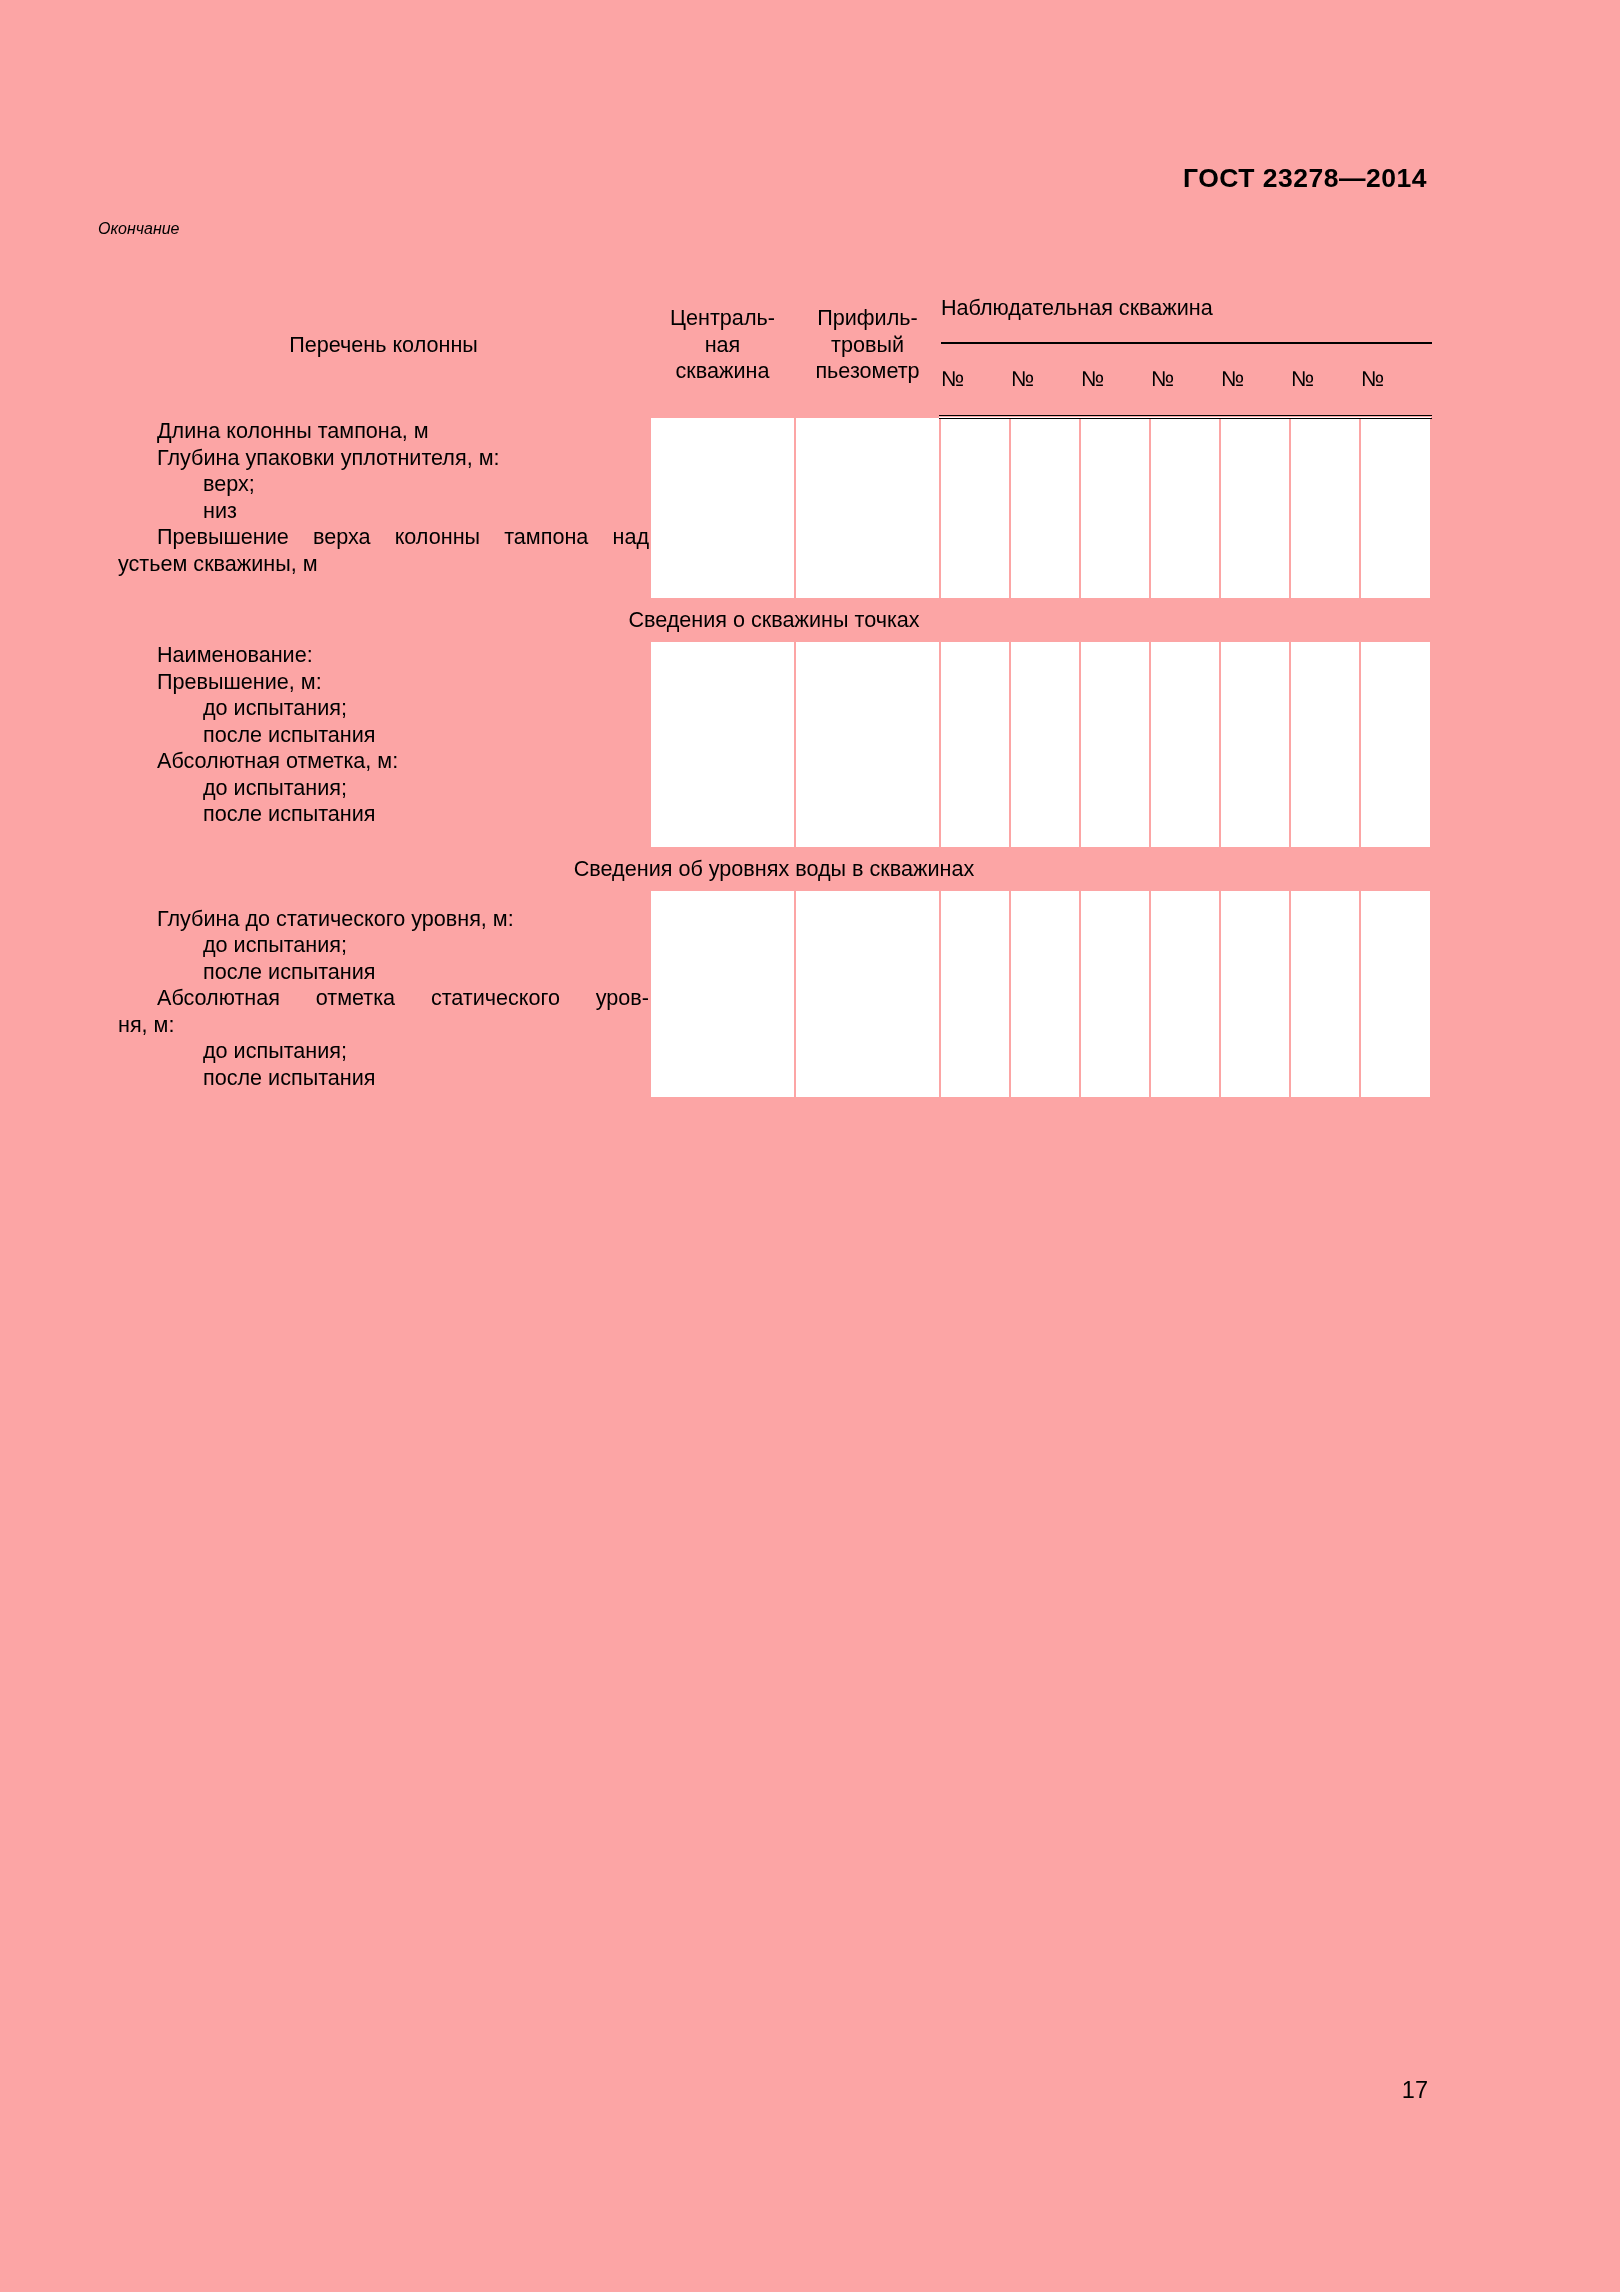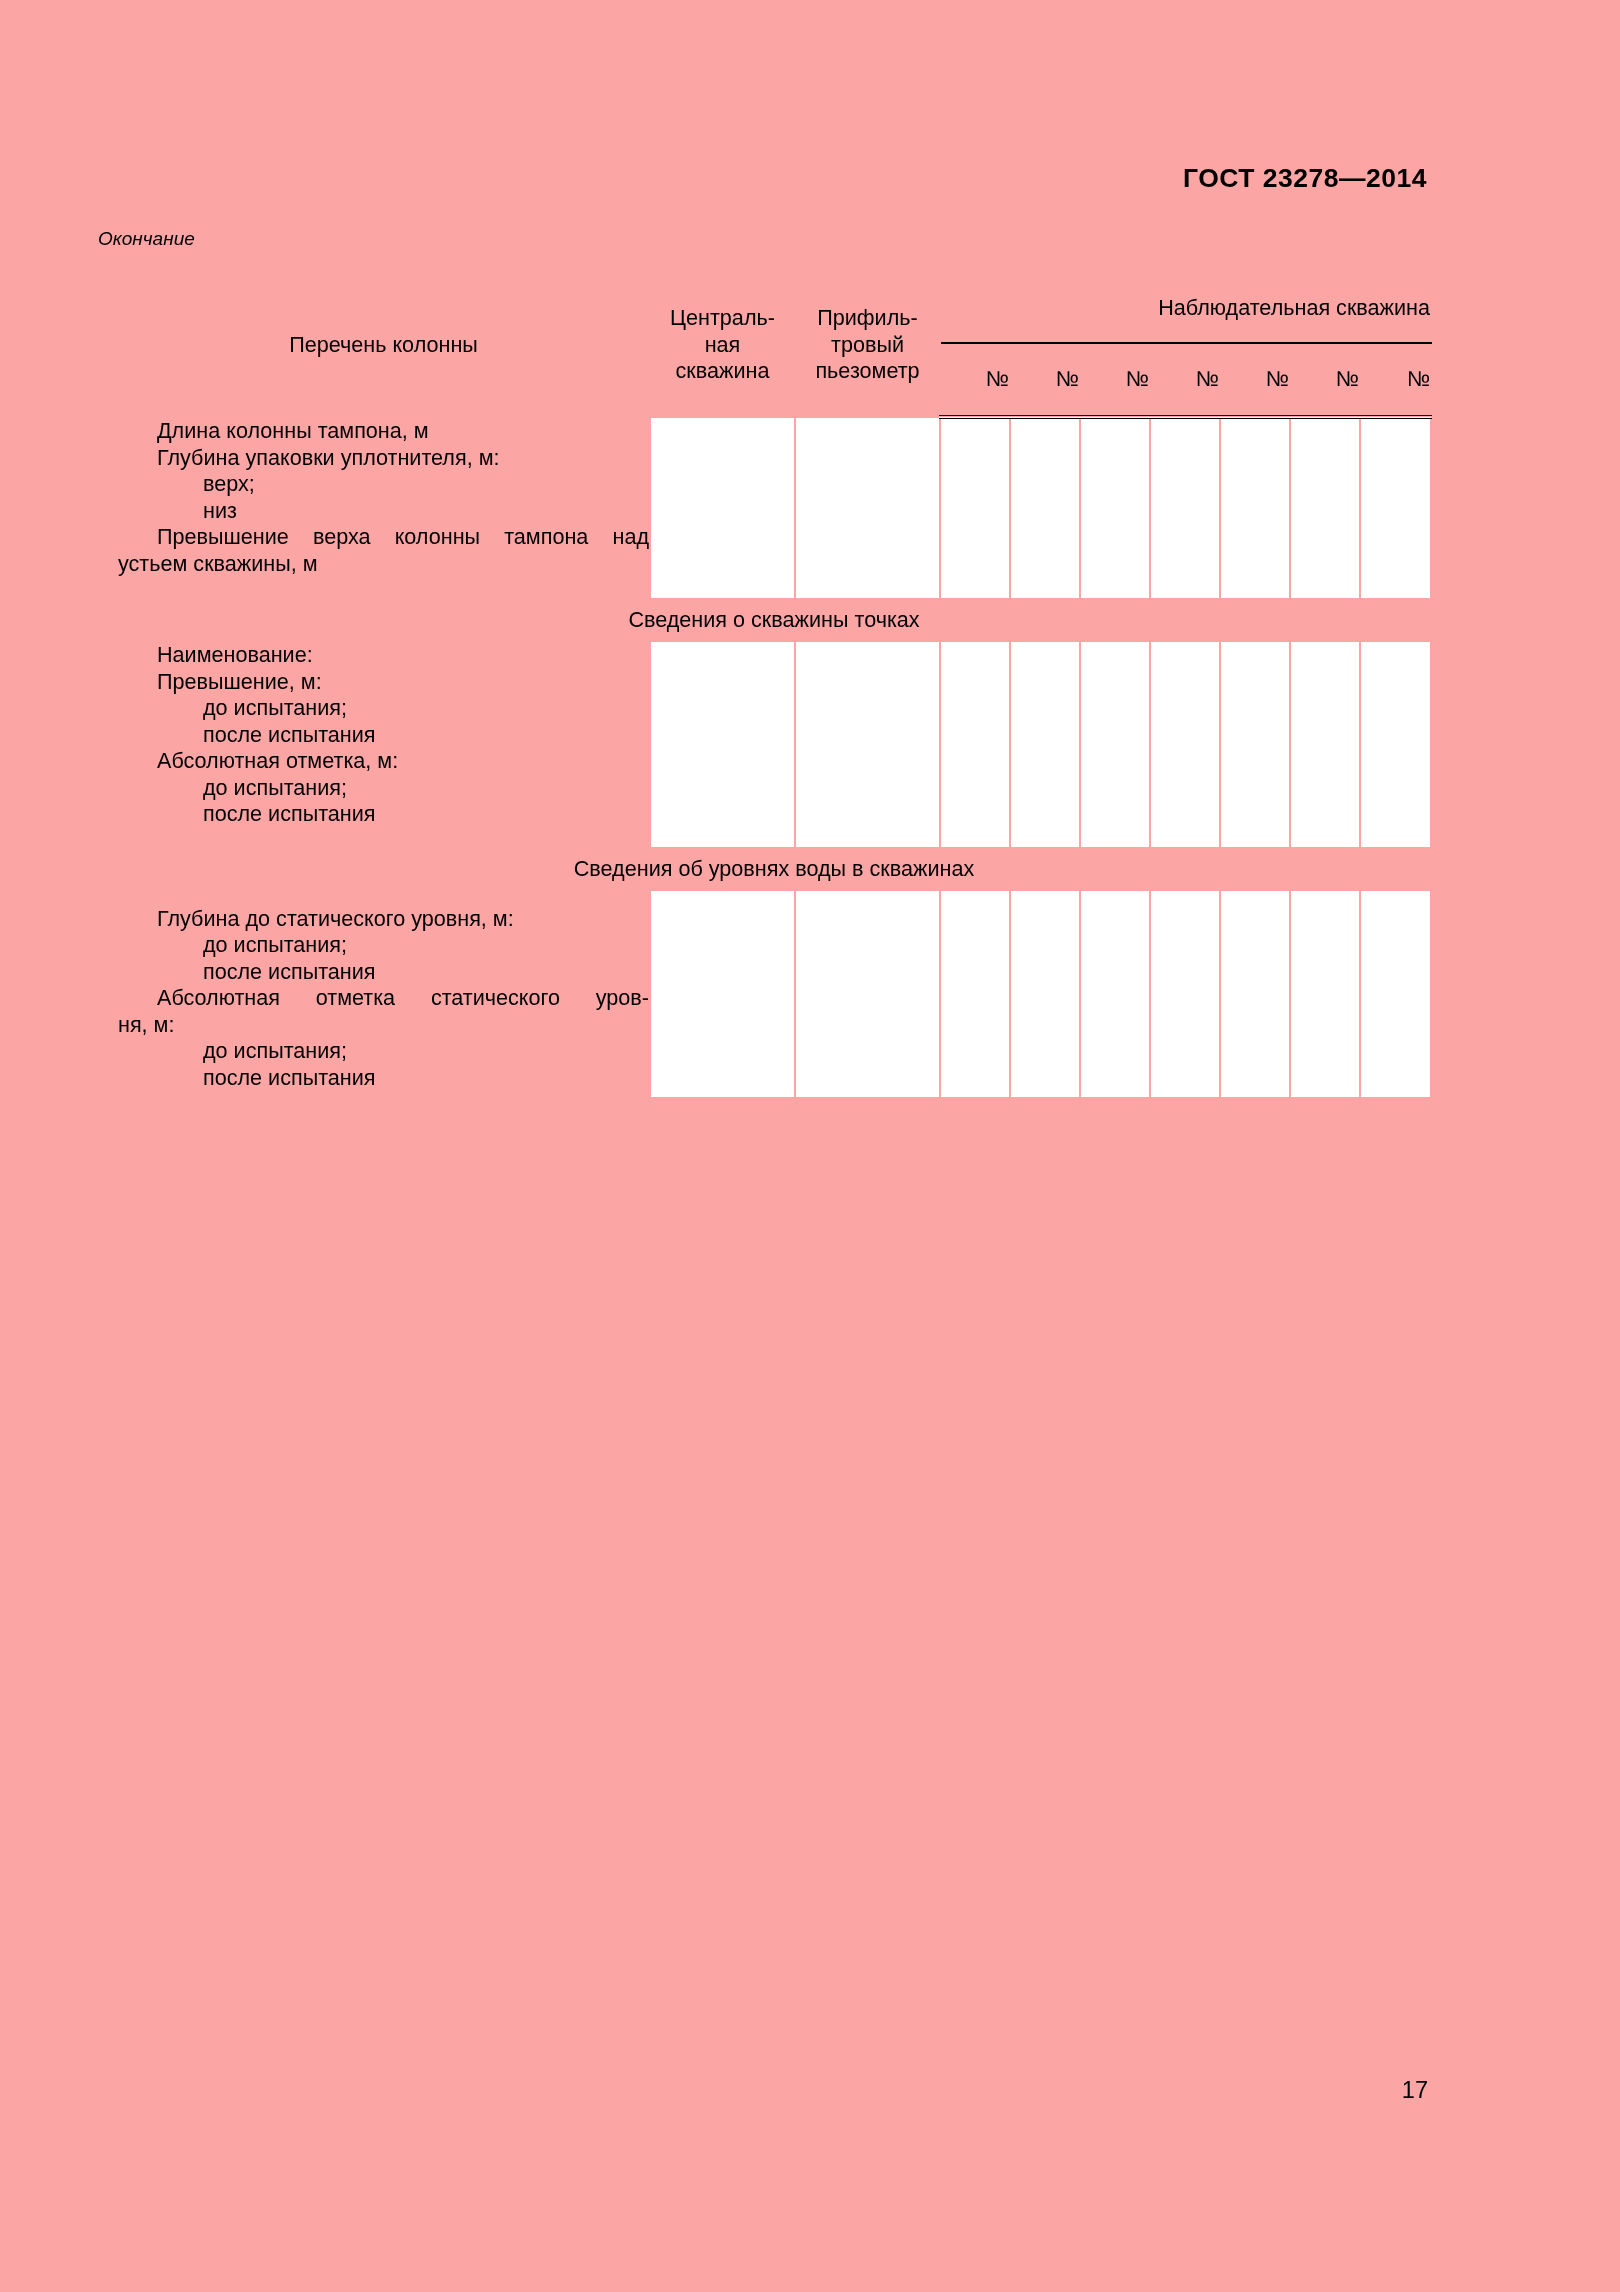--- a/index.html
+++ b/index.html
@@ -10,22 +10,22 @@
     color:#000;
     font-family:"Liberation Sans", sans-serif;
     overflow:hidden;
   }
   .doc-number {
     position:absolute; top:163px; right:193px;
     font-size:26.5px; font-weight:bold; letter-spacing:0.5px;
     white-space:nowrap;
   }
   .continuation {
-    position:absolute; top:228px; left:98px;
-    font-size:19px; font-style:italic;
+    position:absolute; top:220px; left:98px;
+    font-size:16px; font-style:italic;
     white-space:nowrap;
   }
   table.journal {
     position:absolute; left:116px; top:272px;
     width:1311px;
     border-collapse:collapse; table-layout:fixed;
     border:2.9px solid #000;
     font-size:21.6px; line-height:26.5px;
   }
   table.journal th, table.journal td {
@@ -33,21 +33,21 @@
     padding:0;
     font-weight:normal;
   }
   tr.hdr-top  { height:70px; }
   tr.hdr-num  { height:74px; }
   tr.body-1   { height:182px; }
   tr.body-2   { height:207px; }
   tr.body-3   { height:208px;margin-left:13px; }
   tr.section  { height:42px; }
   th.span2 { vertical-align:middle; text-align:center; white-space:pre-line; }
-  th.obs   { vertical-align:middle; text-align:right; }
+  th.obs   { vertical-align:middle; text-align:left; }
   tr.hdr-num th, th.span2 { border-bottom:4.9px double #000; }
   td.list { vertical-align:top; padding:11.8px 7.8px 5.9px 9.8px; }
   td.list .ln   { line-height:26.5px; }
   td.list .p    { margin-left:39px; }
   td.list .sub  { margin-left:85px; }
   td.list .pj   { margin-left:39px; text-align:justify; text-align-last:justify; }
   td.section-cell { text-align:center; vertical-align:middle; font-size:21.6px; }
   td.entry { background:#fff; }
   .caption {
     position:absolute; left:116px; top:1157px; width:1239px;

